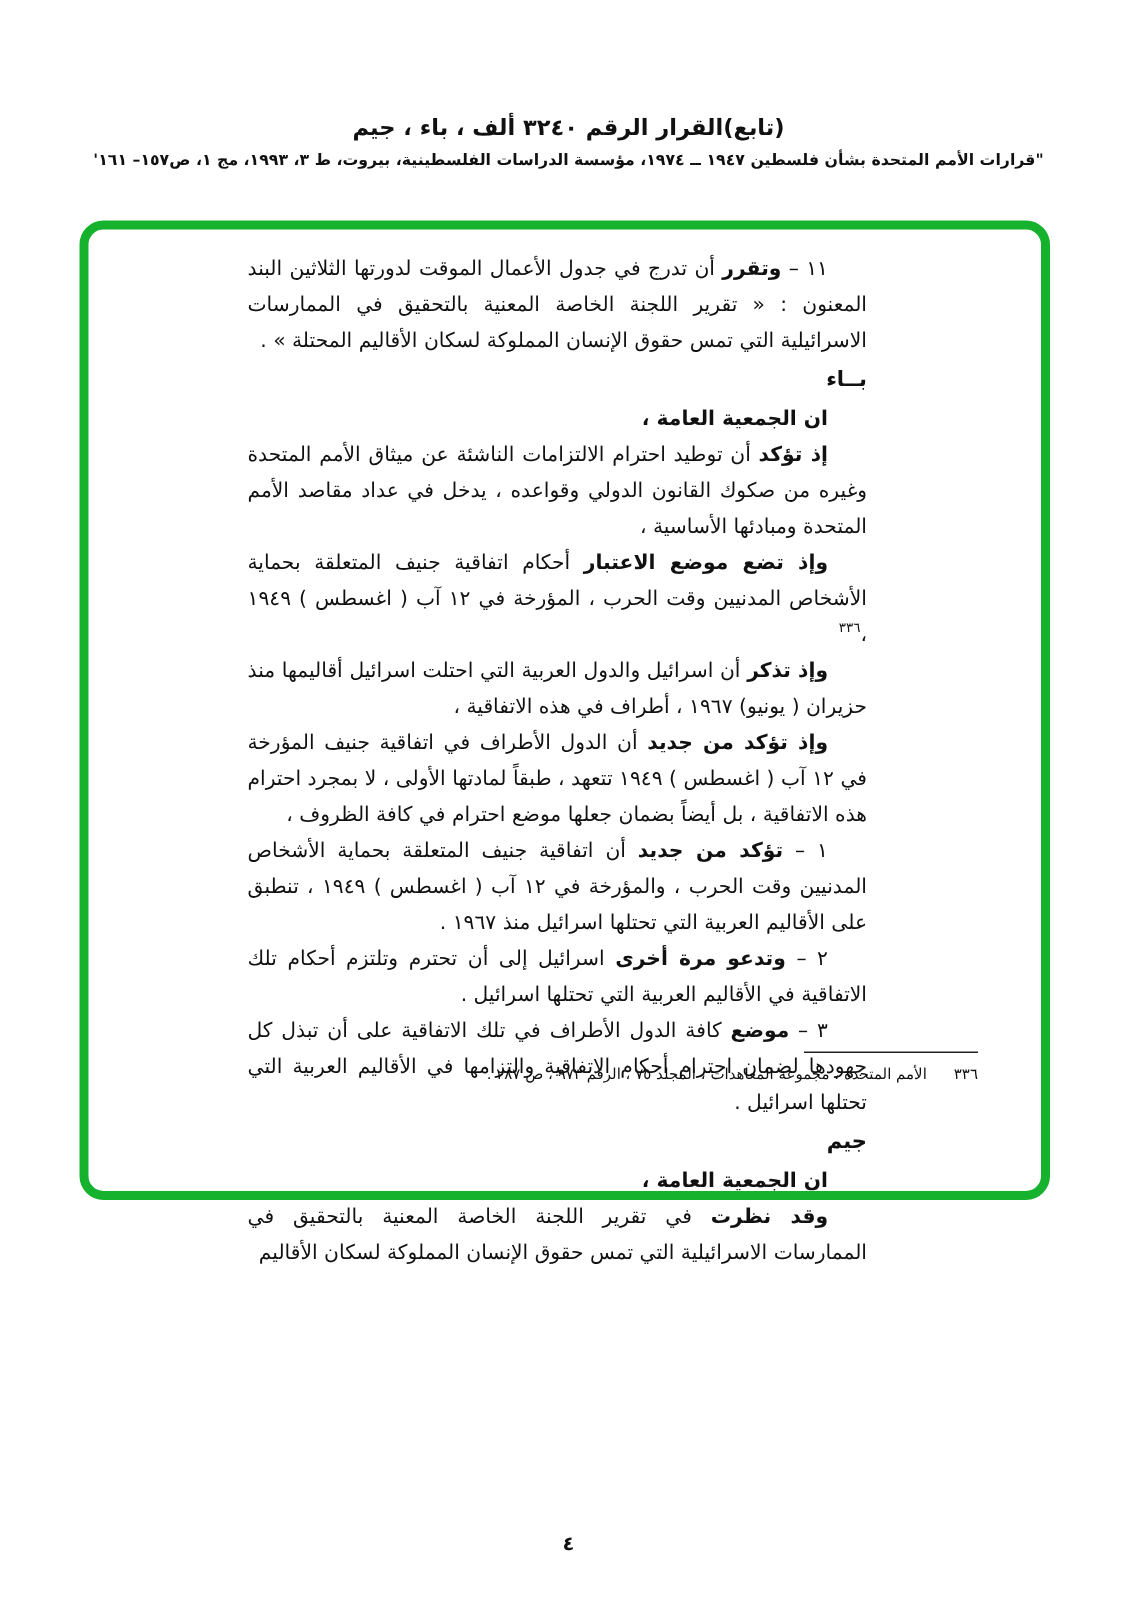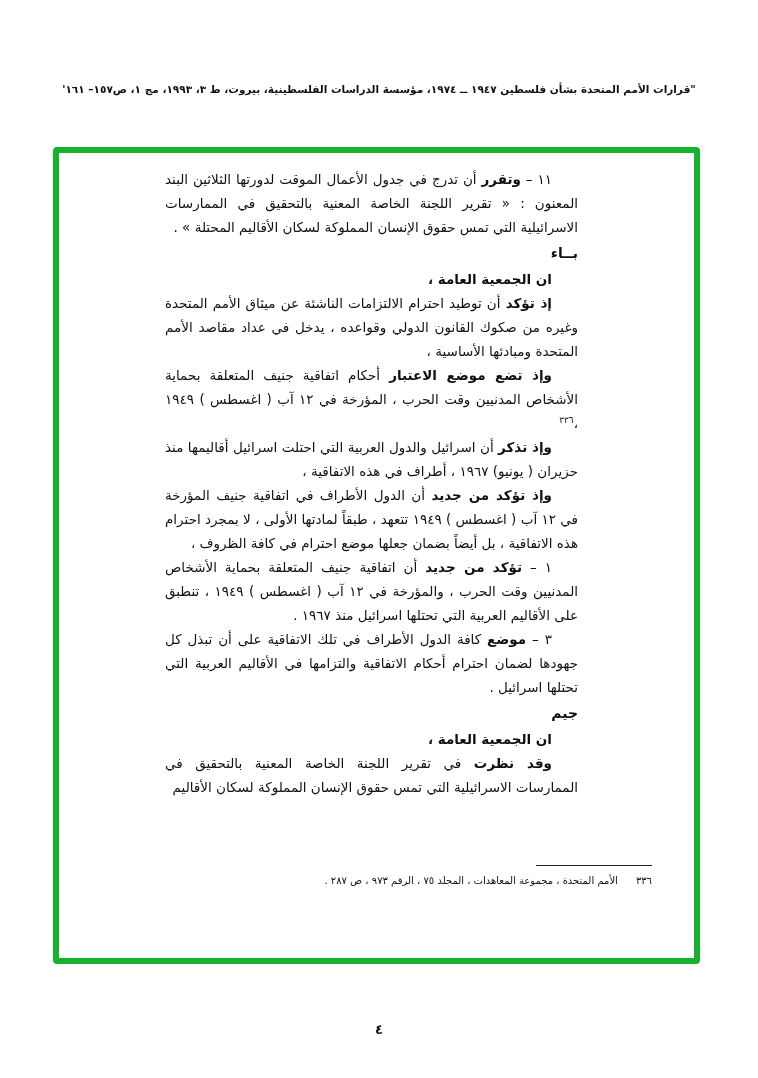--- a/index.html
+++ b/index.html
@@ -31,23 +31,23 @@
   .doc-citation {
     margin-top: 7px;
     font-size: 10.5px;
     font-weight: 700;
   }
   .green-box {
     position: absolute;
     left: 53px;
     top: 147px;
     width: 647px;
-    height: 817px;
+    height: 653px;
     border: 6px solid #16b22e;
-    border-radius: 4px;
+    border-radius: 16px;
     box-sizing: border-box;
     background: #ffffff;
   }
   .text-col {
     position: absolute;
     top: 14px;
     right: 116px;
     left: 106px;
     direction: rtl;
     text-align: justify;
@@ -95,20 +95,21 @@
     right: 0;
     text-align: center;
     font-size: 13px;
     font-weight: 700;
   }
 </style>
 </head>
 <body>
 
 <div class="header">
+  <div class="doc-title">(تابع)القرار الرقم ٣٢٤٠ ألف ، باء ، جيم</div>
   <div class="doc-citation">"قرارات الأمم المتحدة بشأن فلسطين ١٩٤٧ ــ ١٩٧٤، مؤسسة الدراسات الفلسطينية، بيروت، ط ٣، ١٩٩٣، مج ١، ص١٥٧– ١٦١'</div>
 </div>
 
 <div class="green-box">
   <div class="text-col">
 
     <p><span>١١ – </span><b>وتقرر</b><span> أن تدرج في جدول الأعمال الموقت لدورتها الثلاثين البند المعنون : « تقرير اللجنة الخاصة المعنية بالتحقيق في الممارسات الاسرائيلية التي تمس حقوق الإنسان المملوكة لسكان الأقاليم المحتلة » .</span></p>
 
     <h3 class="section-heading">بــاء</h3>
 
@@ -117,20 +118,21 @@
     <p><span></span><b>إذ تؤكد</b><span> أن توطيد احترام الالتزامات الناشئة عن ميثاق الأمم المتحدة وغيره من صكوك القانون الدولي وقواعده ، يدخل في عداد مقاصد الأمم المتحدة ومبادئها الأساسية ،</span></p>
 
     <p><span></span><b>وإذ تضع موضع الاعتبار</b><span> أحكام اتفاقية جنيف المتعلقة بحماية الأشخاص المدنيين وقت الحرب ، المؤرخة في ١٢ آب ( اغسطس ) ١٩٤٩ ،</span><sup class="fn-ref">٣٣٦</sup></p>
 
     <p><span></span><b>وإذ تذكر</b><span> أن اسرائيل والدول العربية التي احتلت اسرائيل أقاليمها منذ حزيران ( يونيو) ١٩٦٧ ، أطراف في هذه الاتفاقية ،</span></p>
 
     <p><span></span><b>وإذ تؤكد من جديد</b><span> أن الدول الأطراف في اتفاقية جنيف المؤرخة في ١٢ آب ( اغسطس ) ١٩٤٩ تتعهد ، طبقاً لمادتها الأولى ، لا بمجرد احترام هذه الاتفاقية ، بل أيضاً بضمان جعلها موضع احترام في كافة الظروف ،</span></p>
 
     <p><span>١ – </span><b>تؤكد من جديد</b><span> أن اتفاقية جنيف المتعلقة بحماية الأشخاص المدنيين وقت الحرب ، والمؤرخة في ١٢ آب ( اغسطس ) ١٩٤٩ ، تنطبق على الأقاليم العربية التي تحتلها اسرائيل منذ ١٩٦٧ .</span></p>
 
+    <p><span>٢ – </span><b>وتدعو مرة أخرى</b><span> اسرائيل إلى أن تحترم وتلتزم أحكام تلك الاتفاقية في الأقاليم العربية التي تحتلها اسرائيل .</span></p>
 
     <p><span>٣ – </span><b>موضع</b><span> كافة الدول الأطراف في تلك الاتفاقية على أن تبذل كل جهودها لضمان احترام أحكام الاتفاقية والتزامها في الأقاليم العربية التي تحتلها اسرائيل .</span></p>
 
     <h3 class="section-heading">جيم</h3>
 
     <p><span></span><b>ان الجمعية العامة ،</b><span></span></p>
 
     <p><span></span><b>وقد نظرت</b><span> في تقرير اللجنة الخاصة المعنية بالتحقيق في الممارسات الاسرائيلية التي تمس حقوق الإنسان المملوكة لسكان الأقاليم</span></p>
 
   </div>

